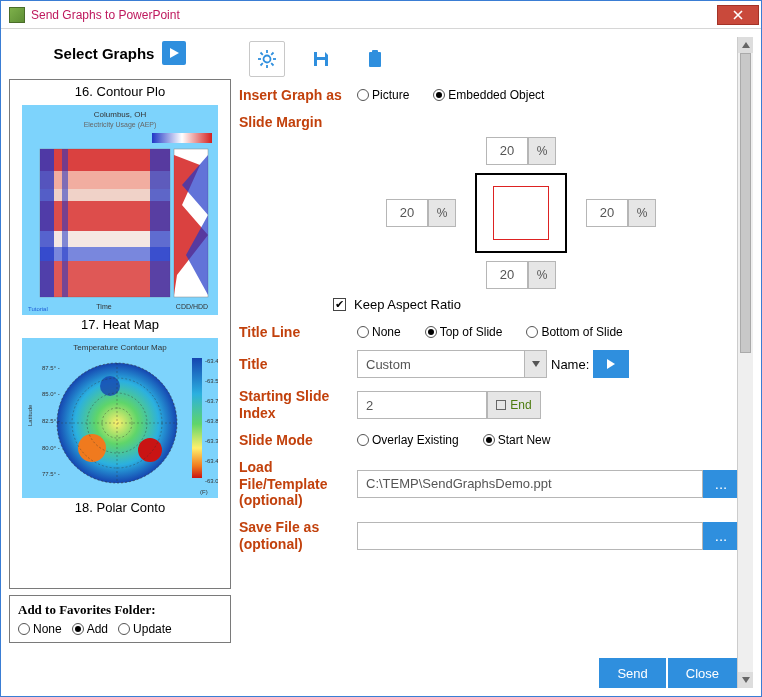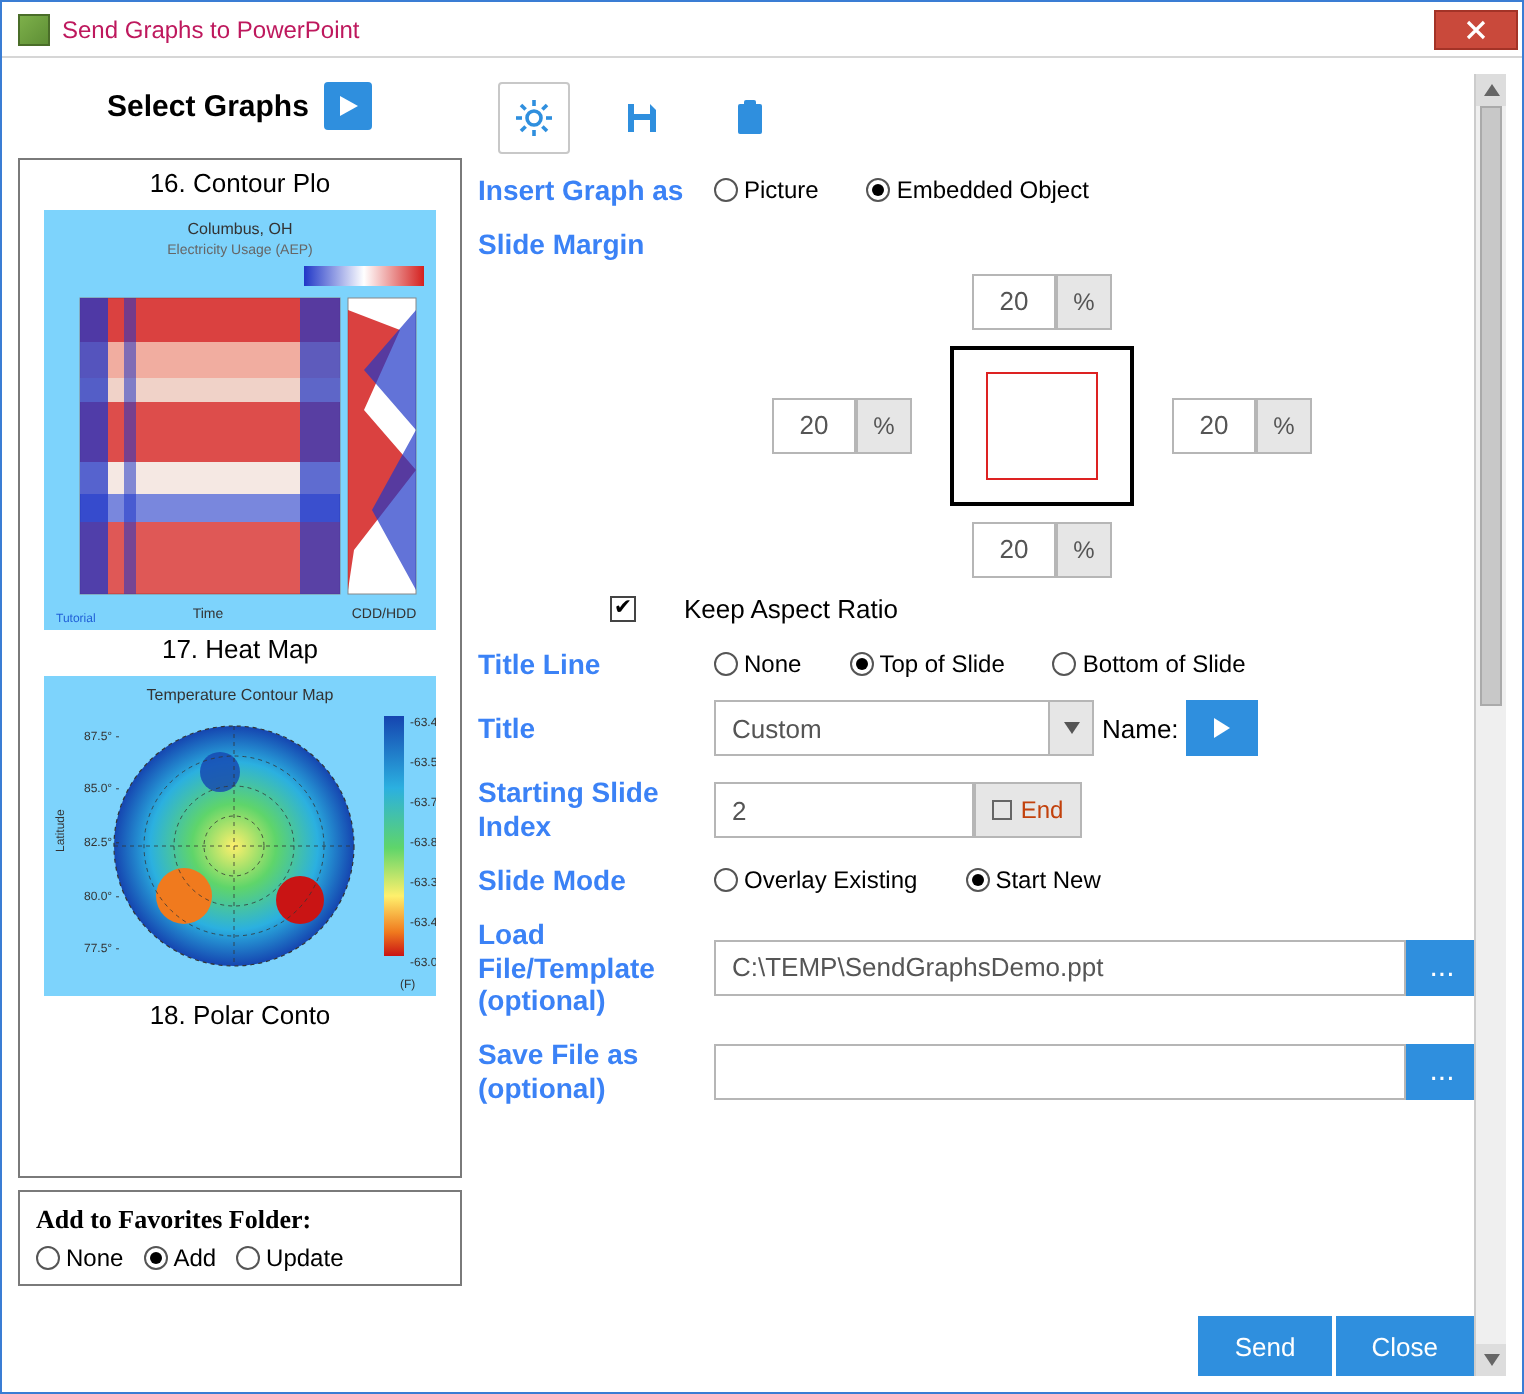--- a/index.html
+++ b/index.html
@@ -33,37 +33,37 @@
   .right-scroll { position:absolute; right:0; top:0; bottom:0; width:16px; background:#efefef; border-left:1px solid #ccc;}
   .right-scroll .up, .right-scroll .down { height:16px; background:#ddd; display:flex; align-items:center; justify-content:center; }
   .right-scroll .track { position:absolute; top:16px; bottom:16px; left:0; right:0; }
   .right-scroll .thumbv { position:absolute; left:2px; right:2px; top:0; height:300px; background:#c8c8c8; border:1px solid #aaa;}
   .right-scroll .up { position:absolute; top:0; left:0; right:0;}
   .right-scroll .down { position:absolute; bottom:0; left:0; right:0;}
   .tabs { display:flex; gap:18px; padding: 4px 10px 10px; align-items:center;}
   .tab { width:36px; height:36px; display:flex; align-items:center; justify-content:center; border-radius:2px;}
   .tab.active { background:#fff; border:1px solid #c8c8c8; }
   .form-row { display:flex; align-items:center; margin-bottom: 10px; }
-  .form-label { width: 118px; font-size: 14px; font-weight: bold; color:#3b82f6; padding-right:4px; line-height:1.2;}
+  .form-label { width: 118px; font-size: 14px; font-weight: bold; color:#c2410c; padding-right:4px; line-height:1.2;}
   .form-ctrl { flex:1; display:flex; align-items:center; gap:14px; font-size:13px;}
   .radio-group { display:flex; align-items:center; gap:24px;}
   .margin-area { margin-left:118px; padding:4px 0 6px; }
   .margin-grid { display:grid; grid-template-columns: 88px 100px 88px; grid-template-rows: 32px 80px 32px; align-items:center; justify-items:center; gap:6px; width: fit-content; margin-left:20px;}
   .num-input { width:42px; height:28px; border:1px solid #b6b6b6; text-align:center; font-size:13px; color:#555;}
   .pct-btn { width:28px; height:28px; border:1px solid #b6b6b6; background:#e6e6e6; display:flex; align-items:center; justify-content:center; font-size:12px; color:#555;}
   .num-combo { display:flex; }
   .preview-box { width:92px; height:80px; border:2px solid #000; display:flex; align-items:center; justify-content:center;}
   .preview-inner { width:56px; height:54px; border:1px solid #d22;}
-  .check-row { margin-left:66px; display:flex; align-items:center; gap:24px; font-size:13px; margin-bottom:12px;}
+  .check-row { margin-left:94px; display:flex; align-items:center; gap:8px; font-size:13px; margin-bottom:12px;}
   .checkbox { width:13px; height:13px; border:1px solid #444; display:flex; align-items:center; justify-content:center; }
   .checkbox.checked::after { content:'✔'; font-size:11px; line-height:1;}
   .text-input { height:28px; border:1px solid #b6b6b6; font-size:13px; padding:0 8px; color:#555;}
   .dropdown { height:28px; border:1px solid #b6b6b6; display:flex; align-items:center; padding:0 8px; font-size:13px; color:#555; position:relative; }
   .dropdown .dd-btn { position:absolute; right:0; top:0; bottom:0; width:22px; border-left:1px solid #b6b6b6; background:#e6e6e6; display:flex; align-items:center; justify-content:center;}
-  .end-btn { width:54px; height:28px; border:1px solid #b6b6b6; background:#e6e6e6; display:flex; align-items:center; justify-content:center; gap:4px; font-size:12px; color:#c2410c;}
+  .end-btn { width:54px; height:28px; border:1px solid #b6b6b6; background:#e6e6e6; display:flex; align-items:center; justify-content:center; gap:4px; font-size:12px; color:#4d7c0f;}
   .end-btn .cb { width:10px; height:10px; border:1px solid #666;}
   .blue-btn { background:#2f8fde; color:#fff; height:28px; display:flex; align-items:center; justify-content:center; font-size:13px; border:none;}
   .ellipsis-btn { width:36px; background:#2f8fde; color:#fff; height:28px; display:flex; align-items:center; justify-content:center; font-size:15px;}
   .bottom-buttons { position:absolute; bottom:0; right:16px; display:flex; gap:2px;align-items:center;}
   .bottom-buttons .blue-btn { padding:0 18px; height:30px;}
 </style>
 </head>
 <body>
 
 <div class="window">

